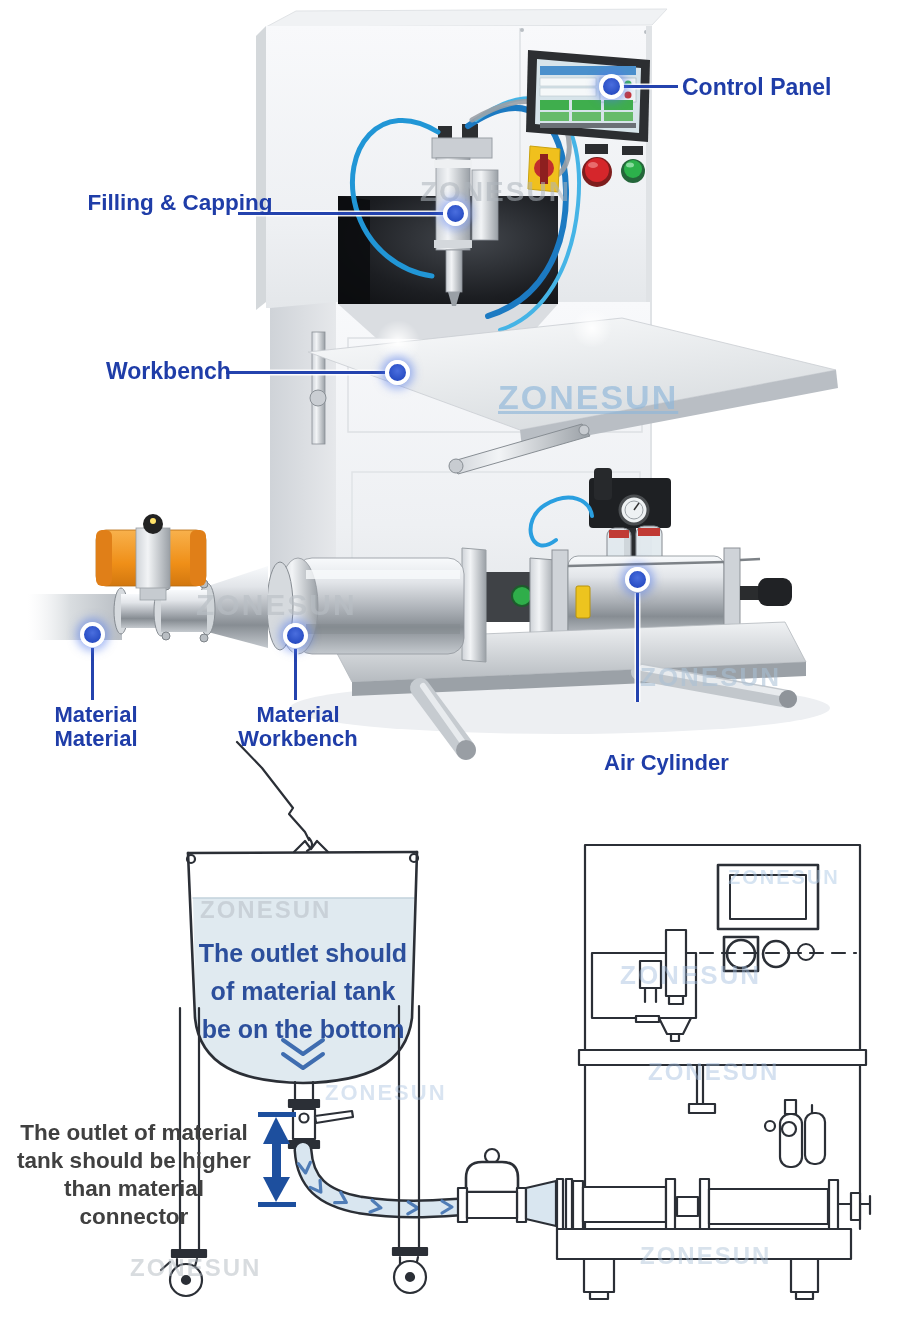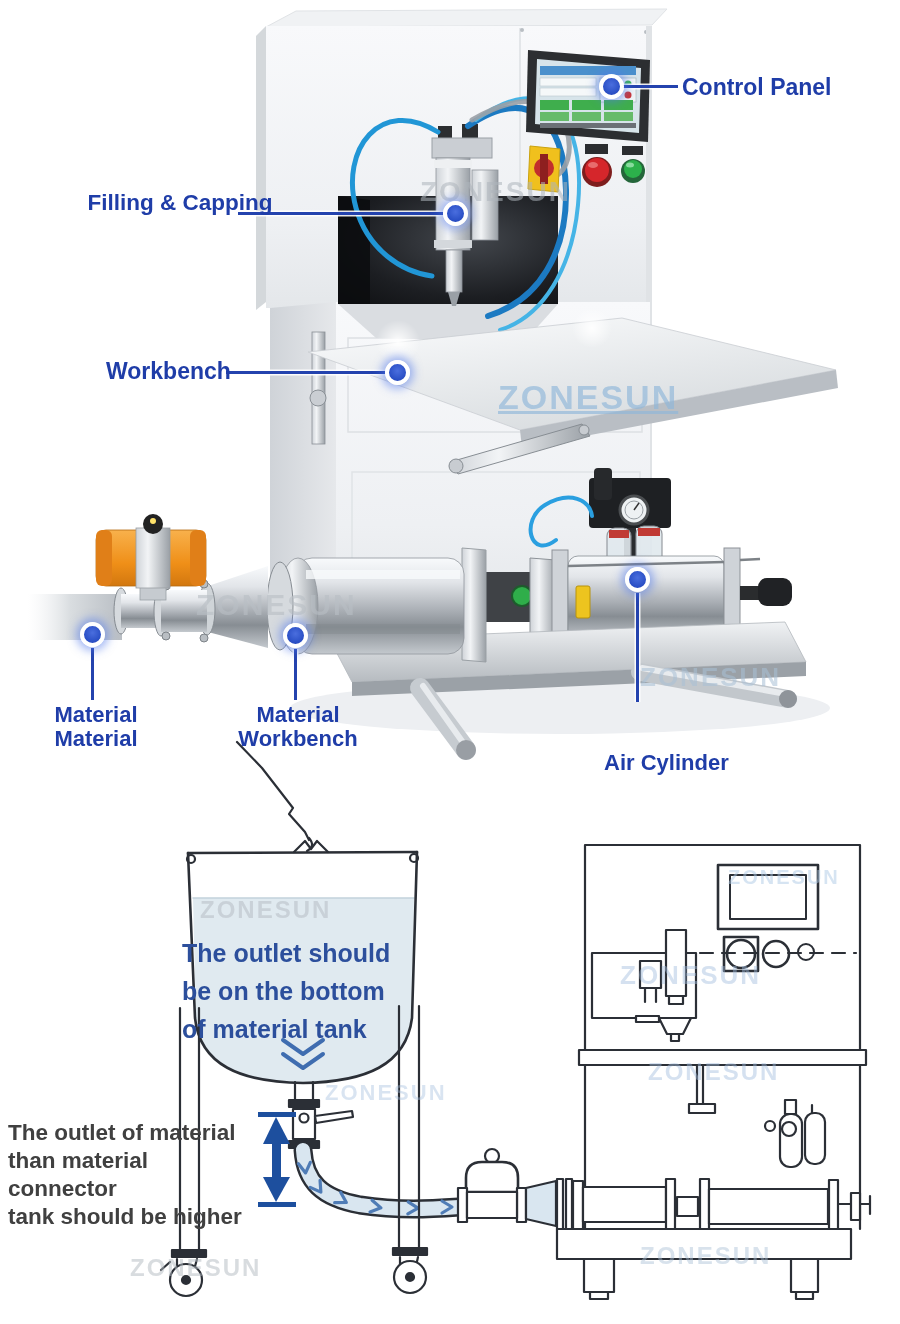--- a/index.html
+++ b/index.html
@@ -6,21 +6,21 @@
   #stage{position:relative;width:900px;height:1324px;background:#fff;overflow:hidden;
          font-family:"Liberation Sans",sans-serif;}
   svg{position:absolute;left:0;display:block;}
   .callout-label{position:absolute;color:#1f3da8;font-weight:bold;font-size:23px;line-height:25px;white-space:nowrap;}
   .callout-label .ln{display:block;}
   .hline{position:absolute;height:3px;background:#2443ae;box-shadow:0 -1.5px 0 rgba(255,255,255,.9),0 1.5px 0 rgba(255,255,255,.9);}
   .vline{position:absolute;width:3px;background:#2443ae;box-shadow:-1.5px 0 0 rgba(255,255,255,.9),1.5px 0 0 rgba(255,255,255,.9);}
   .dot{position:absolute;width:17px;height:17px;border-radius:50%;
        background:radial-gradient(circle at 50% 40%,#4a6ede,#2b50c6 65%,#1f3cae);
        border:4px solid #fff;box-shadow:0 0 9px 4px rgba(80,120,235,.5);}
-  .note{position:absolute;font-weight:bold;text-align:left;}
+  .note{position:absolute;font-weight:bold;text-align:center;}
   #tank-note{left:182px;top:934px;width:242px;font-size:25px;line-height:38px;color:#2c4f9c;}
   #height-note{left:8px;top:1119px;width:252px;font-size:22.5px;line-height:28px;color:#404040;}
   #lbl-control{left:682px;top:75px;}
   #lbl-filling{left:80px;top:190px;width:200px;text-align:center;font-size:22.5px;white-space:normal;}
   #lbl-workbench{left:106px;top:359px;}
   #lbl-matconn{left:26px;top:703px;width:140px;text-align:center;font-size:22px;line-height:24px;white-space:normal;}
   #lbl-matcyl{left:228px;top:703px;width:140px;text-align:center;font-size:22px;line-height:24px;white-space:normal;}
   #lbl-aircyl{left:604px;top:706px;font-size:22px;margin-top:44px;}
   .watermark{position:absolute;font-weight:bold;letter-spacing:2px;pointer-events:none;}
 </style>
@@ -435,22 +435,22 @@
     <span class="ln">Material</span>
   </div>
   <div class="callout-label" id="lbl-matcyl">
     <span class="ln">Material</span>
     <span class="ln">Workbench</span>
   </div>
   <div class="callout-label" id="lbl-aircyl">Air Cylinder</div>
 
   <div class="note" id="tank-note">
     <span class="ln" style="display:block">The outlet should</span>
+    <span class="ln" style="display:block">of material tank</span>
     <span class="ln" style="display:block">be on the bottom</span>
-    <span class="ln" style="display:block">of material tank</span>
   </div>
   <div class="note" id="height-note">
     <span class="ln" style="display:block">The outlet of material</span>
+    <span class="ln" style="display:block">tank should be higher</span>
     <span class="ln" style="display:block">than material connector</span>
-    <span class="ln" style="display:block">tank should be higher</span>
   </div>
 
 </div>
 
 </body></html>

